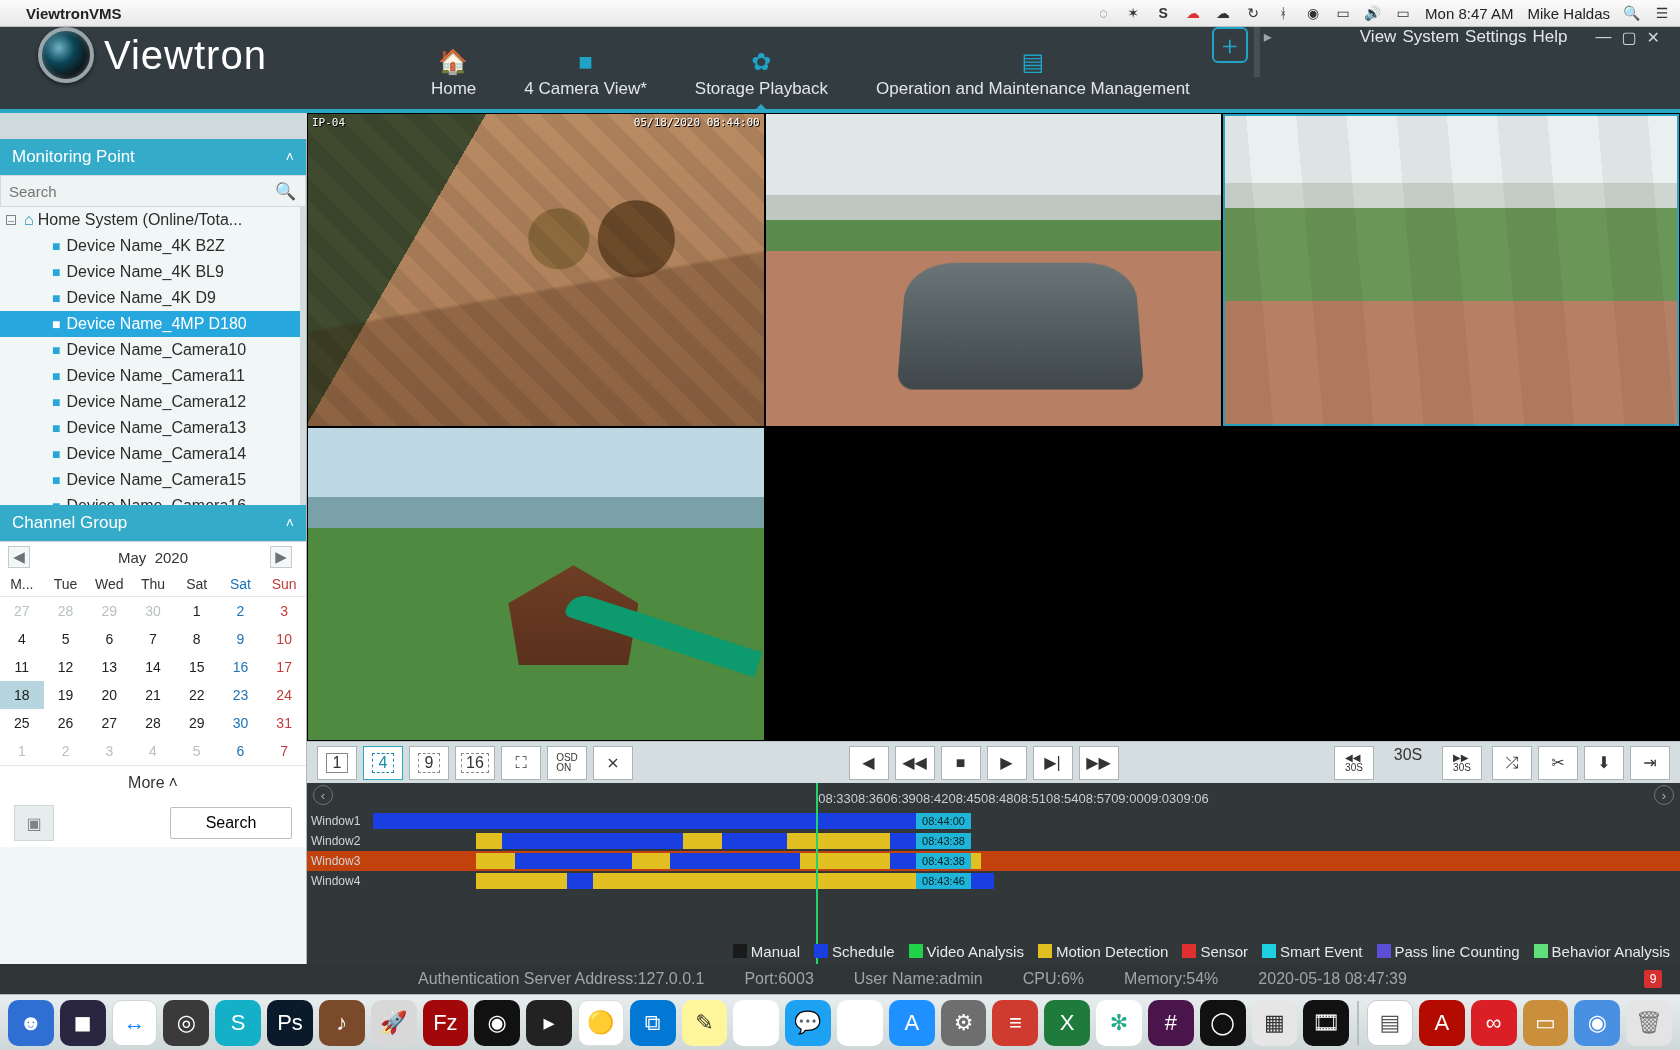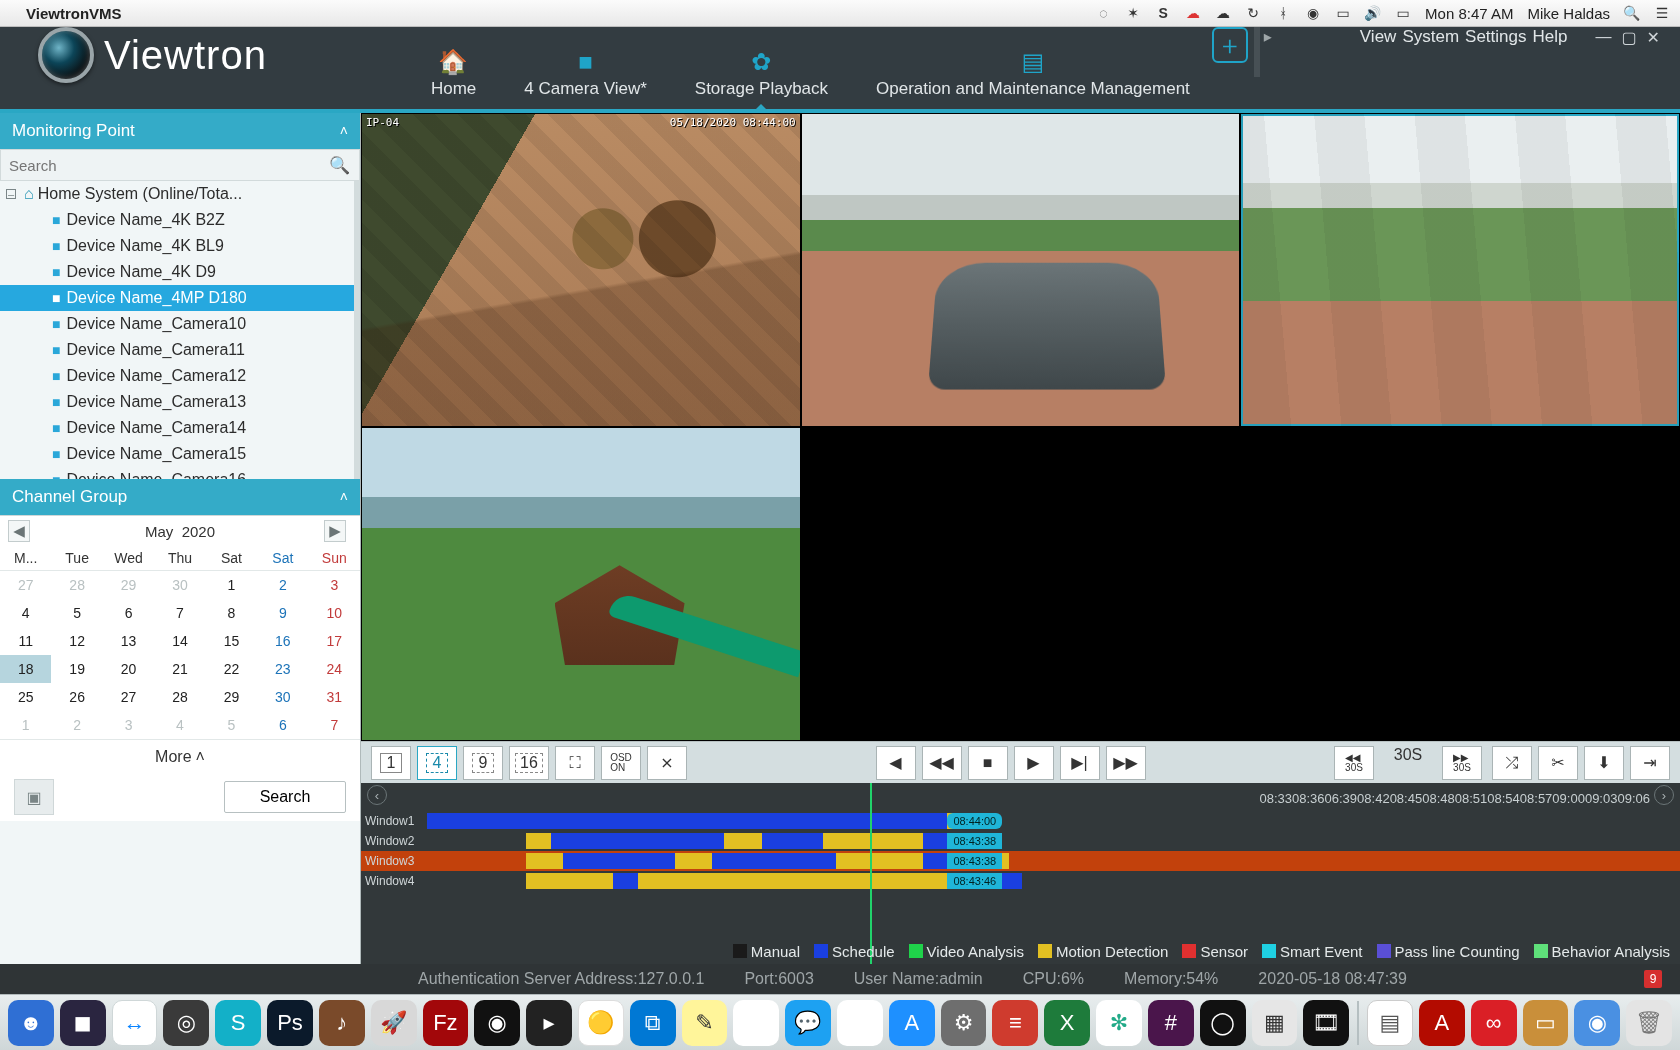--- a/index.html
+++ b/index.html
@@ -24,21 +24,21 @@
 .nav-ic { color:#1fa4c8; font-size:24px; height:26px; display:flex; align-items:center; }
 .nav-label { font-size:17px; color:#e1e6e8; }
 .app-header .right-ctrls { margin-left:auto; display:flex; align-items:center; gap:18px; padding-right:20px;}
 .add-btn { width:36px; height:36px; border:2px solid #1fa4c8; border-radius:6px; color:#1fa4c8; display:flex; align-items:center; justify-content:center; font-size:26px; cursor:pointer; margin-left:18px;}
 .header-divider { width:6px; height:50px; background:#475055; margin-left:6px;}
 .head-menu-links { font-size:17px; color:#e1e6e8; display:flex; gap:6px; }
 .win-ctrls { display:flex; gap:10px; color:#cfd5d8; font-size:16px; margin-left:10px; }
 
 
 .main { flex:1; display:flex; background:#cedadb; min-height:0; border-top:2px solid #2aa7c4;}
-.sidebar { width:361px; display:flex; flex-direction:column; background:#f1f6f7; border-right:1px solid #afb9ba; }
+.sidebar { width:307px; display:flex; flex-direction:column; background:#f1f6f7; border-right:1px solid #afb9ba;margin-top:26px; }
 .panel-head { height:36px; background:#34abc8; color:#fff; display:flex; align-items:center; padding:0 12px; font-size:17px; position:relative;}
 .panel-head .chev { margin-left:auto; font-size:14px; }
 .search-row { height:32px; background:#eef3f4; border:1px solid #d2dadb; display:flex; align-items:center; padding:0 8px; color:#7e8a8b; font-size:15px;}
 .search-row input { border:none; background:transparent; outline:none; flex:1; font-size:15px; color:#333;}
 .search-row .mag { color:#6a7475; font-size:17px;}
 .tree { flex:0 0 auto; overflow-y:auto; height:298px; position:relative; border-right:6px solid #d3dcdd;}
 .tree::-webkit-scrollbar { width:0; }
 .tree .scroll-handle { position:absolute; right:-6px; top:0; width:6px; height:166px; background:#a2adaf; }
 .tree-row { height:26px; display:flex; align-items:center; font-size:16px; color:#2c2c2c; padding-left:10px; white-space:nowrap; overflow:hidden; cursor:pointer;}
 .tree-row.root { padding-left:6px; }
@@ -100,21 +100,21 @@
 .ctrlgroup { display:flex; gap:6px; }
 .cbtn { height:34px; min-width:34px; padding:0 6px; background:#fff; border:1px solid #aab4b5; display:flex; align-items:center; justify-content:center; font-size:16px; color:#333; cursor:pointer; }
 .cbtn.accent { border-color:#2aa7c4; color:#1a8aab; }
 .cbtn.sq { width:40px; }
 .interval { width:56px; text-align:center; font-size:16px; color:#333;}
 
 
 .timeline { flex:1; background:#32383a; position:relative; color:#cfd6d8; font-size:13px; overflow:hidden;}
 .tnav { position:absolute; top:2px; width:20px; height:20px; border:1px solid #6b7577; border-radius:50%; display:flex; align-items:center; justify-content:center; color:#a9b1b3; cursor:pointer;}
 .tnav.l { left:6px;} .tnav.r { right:6px;}
-.timeaxis { position:absolute; top:8px; left:70px; right:30px; height:18px; display:flex; justify-content:flex-end; font-size:13px; color:#c7cfd1;}
+.timeaxis { position:absolute; top:8px; left:70px; right:30px; height:18px; display:flex; justify-content:center; font-size:13px; color:#c7cfd1;}
 .tracks { position:absolute; top:28px; left:0; right:0;}
 .track { height:20px; display:flex; align-items:center; }
 .track.active { background:#c2410c; }
 .track .lbl { width:66px; font-size:12px; color:#cfd6d8; padding-left:4px; }
 .track .bar { position:relative; flex:1; height:16px; margin-right:14px; }
 .seg { position:absolute; top:0; height:16px; }
 .seg.sched { background:#1a3fe0; }
 .seg.mot { background:#e2c022; }
 .cursor-line { position:absolute; top:0; bottom:0; width:2px; background:#21d36b; }
 .time-flag { position:absolute; height:16px; padding:0 6px; background:#1fb5d8; color:#022; font-size:11px; line-height:16px; white-space:nowrap;}
@@ -406,21 +406,21 @@
           <span>09:00</span>
           <span>09:03</span>
           <span>09:06</span>
         </div>
       <div class="tracks" id="tracks">
           <div class="track">
             <div class="lbl">Window1</div>
             <div class="bar">
               <div class="seg sched" style="left: 0%; width: 42%;"></div>
               <div class="seg mot" style="left: 42%; width: 2%;"></div>
-              <div class="time-flag" style="left: 42%; border-radius: 6px;">08:44:00</div>
+              <div class="time-flag" style="left: 42%;">08:44:00</div>
             </div>
           </div>
           <div class="track">
             <div class="lbl">Window2</div>
             <div class="bar">
               <div class="seg mot" style="left: 8%; width: 2%;"></div>
               <div class="seg sched" style="left: 10%; width: 14%;"></div>
               <div class="seg mot" style="left: 24%; width: 3%;"></div>
               <div class="seg sched" style="left: 27%; width: 5%;"></div>
               <div class="seg mot" style="left: 32%; width: 8%;"></div>

